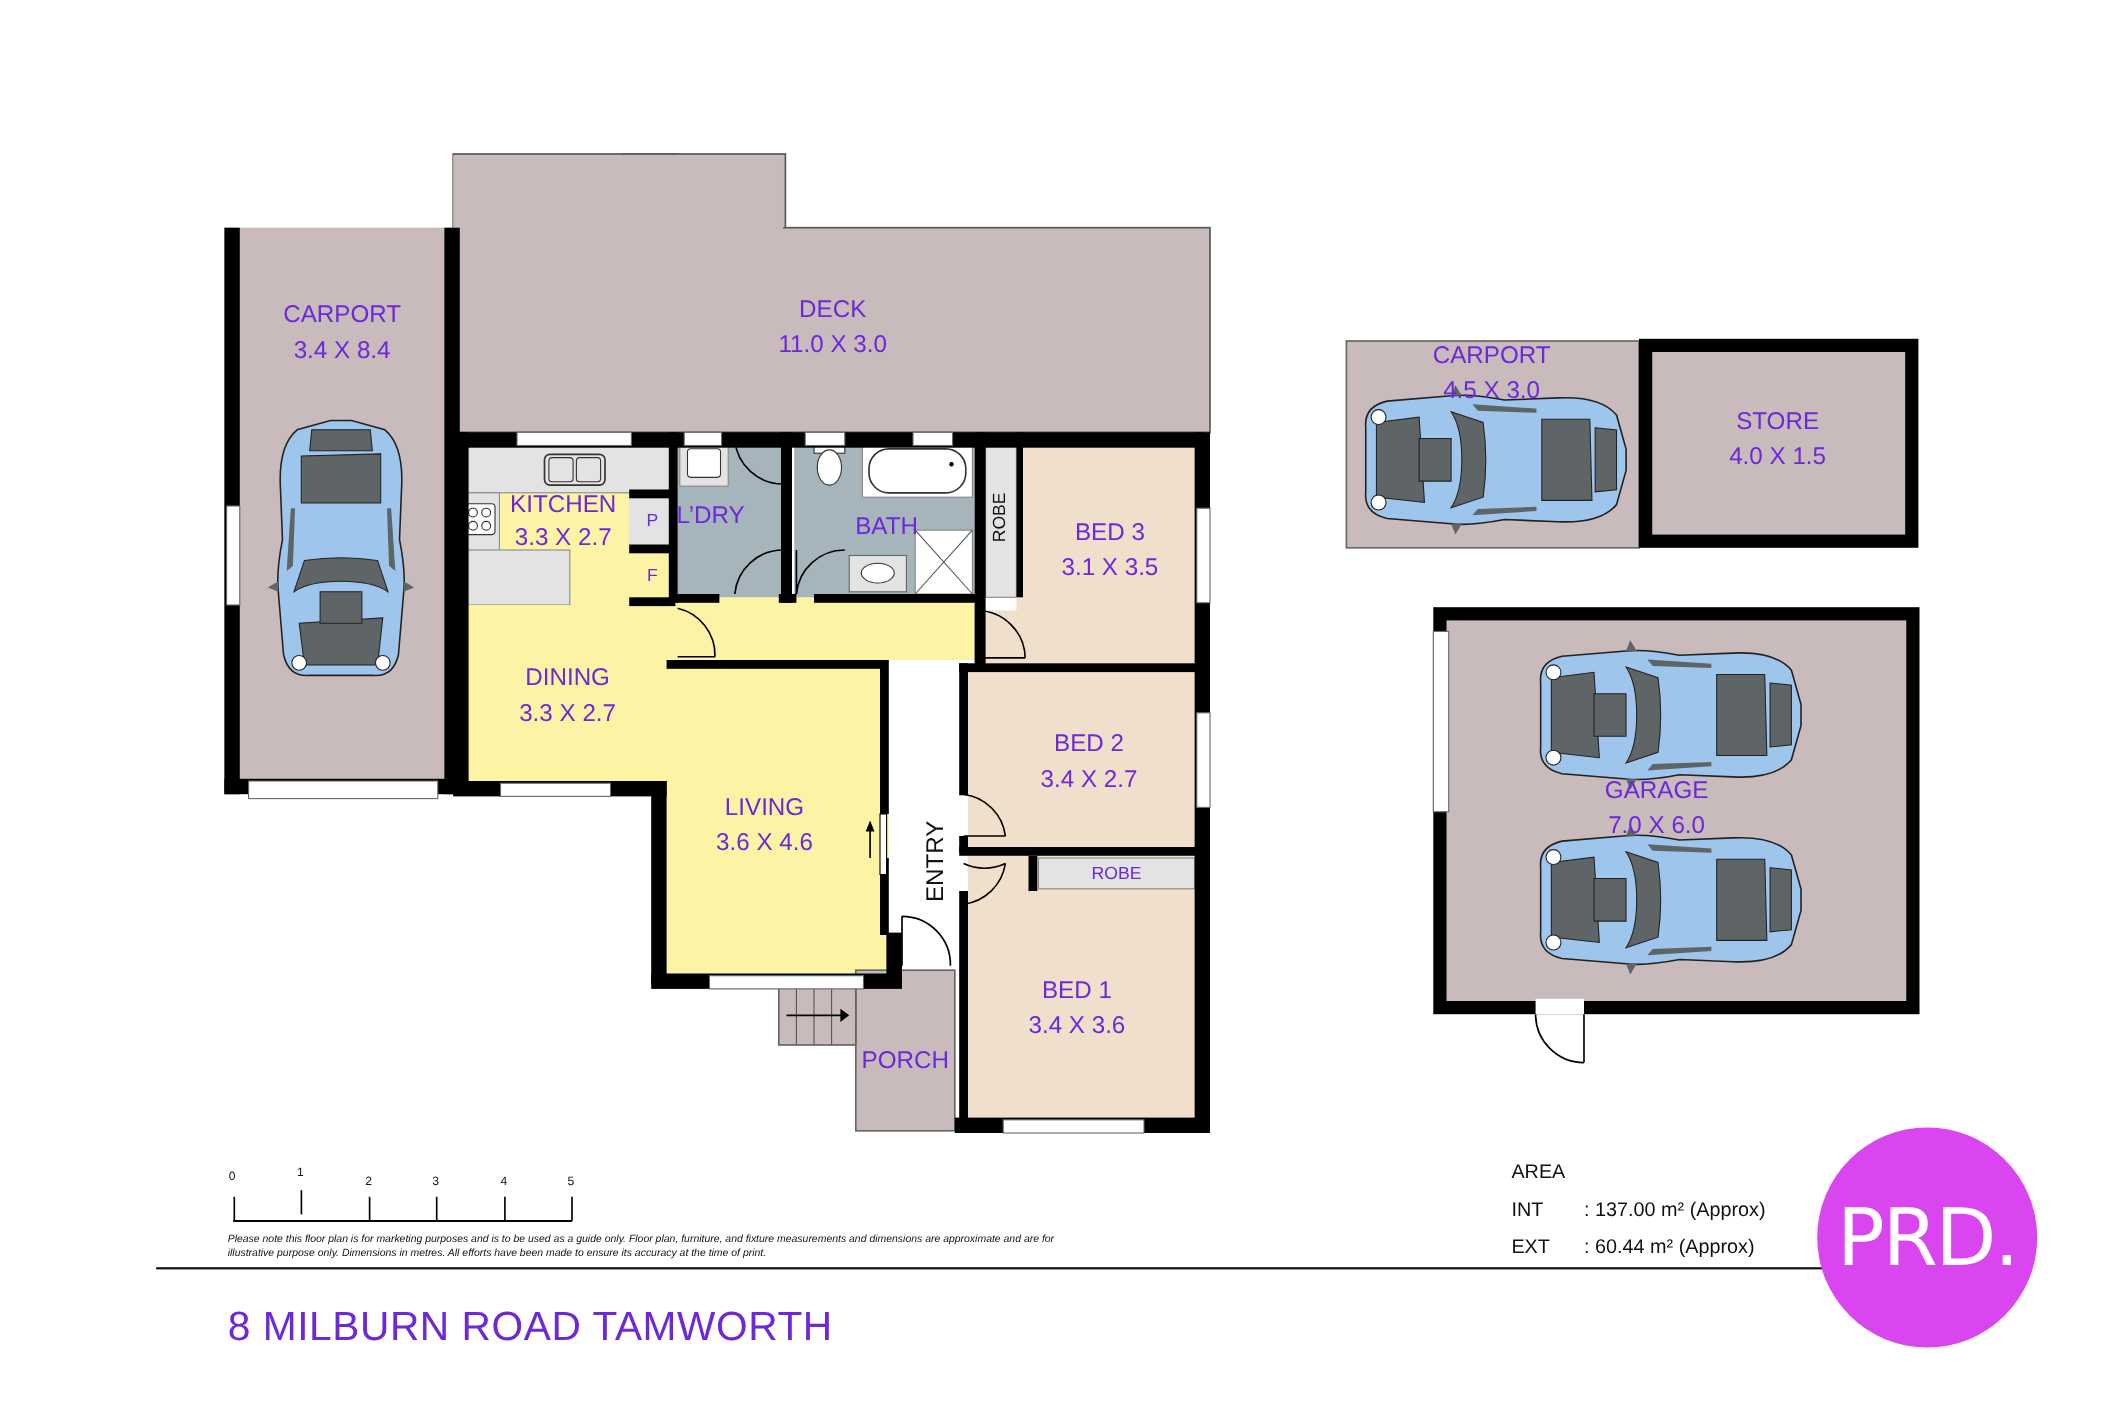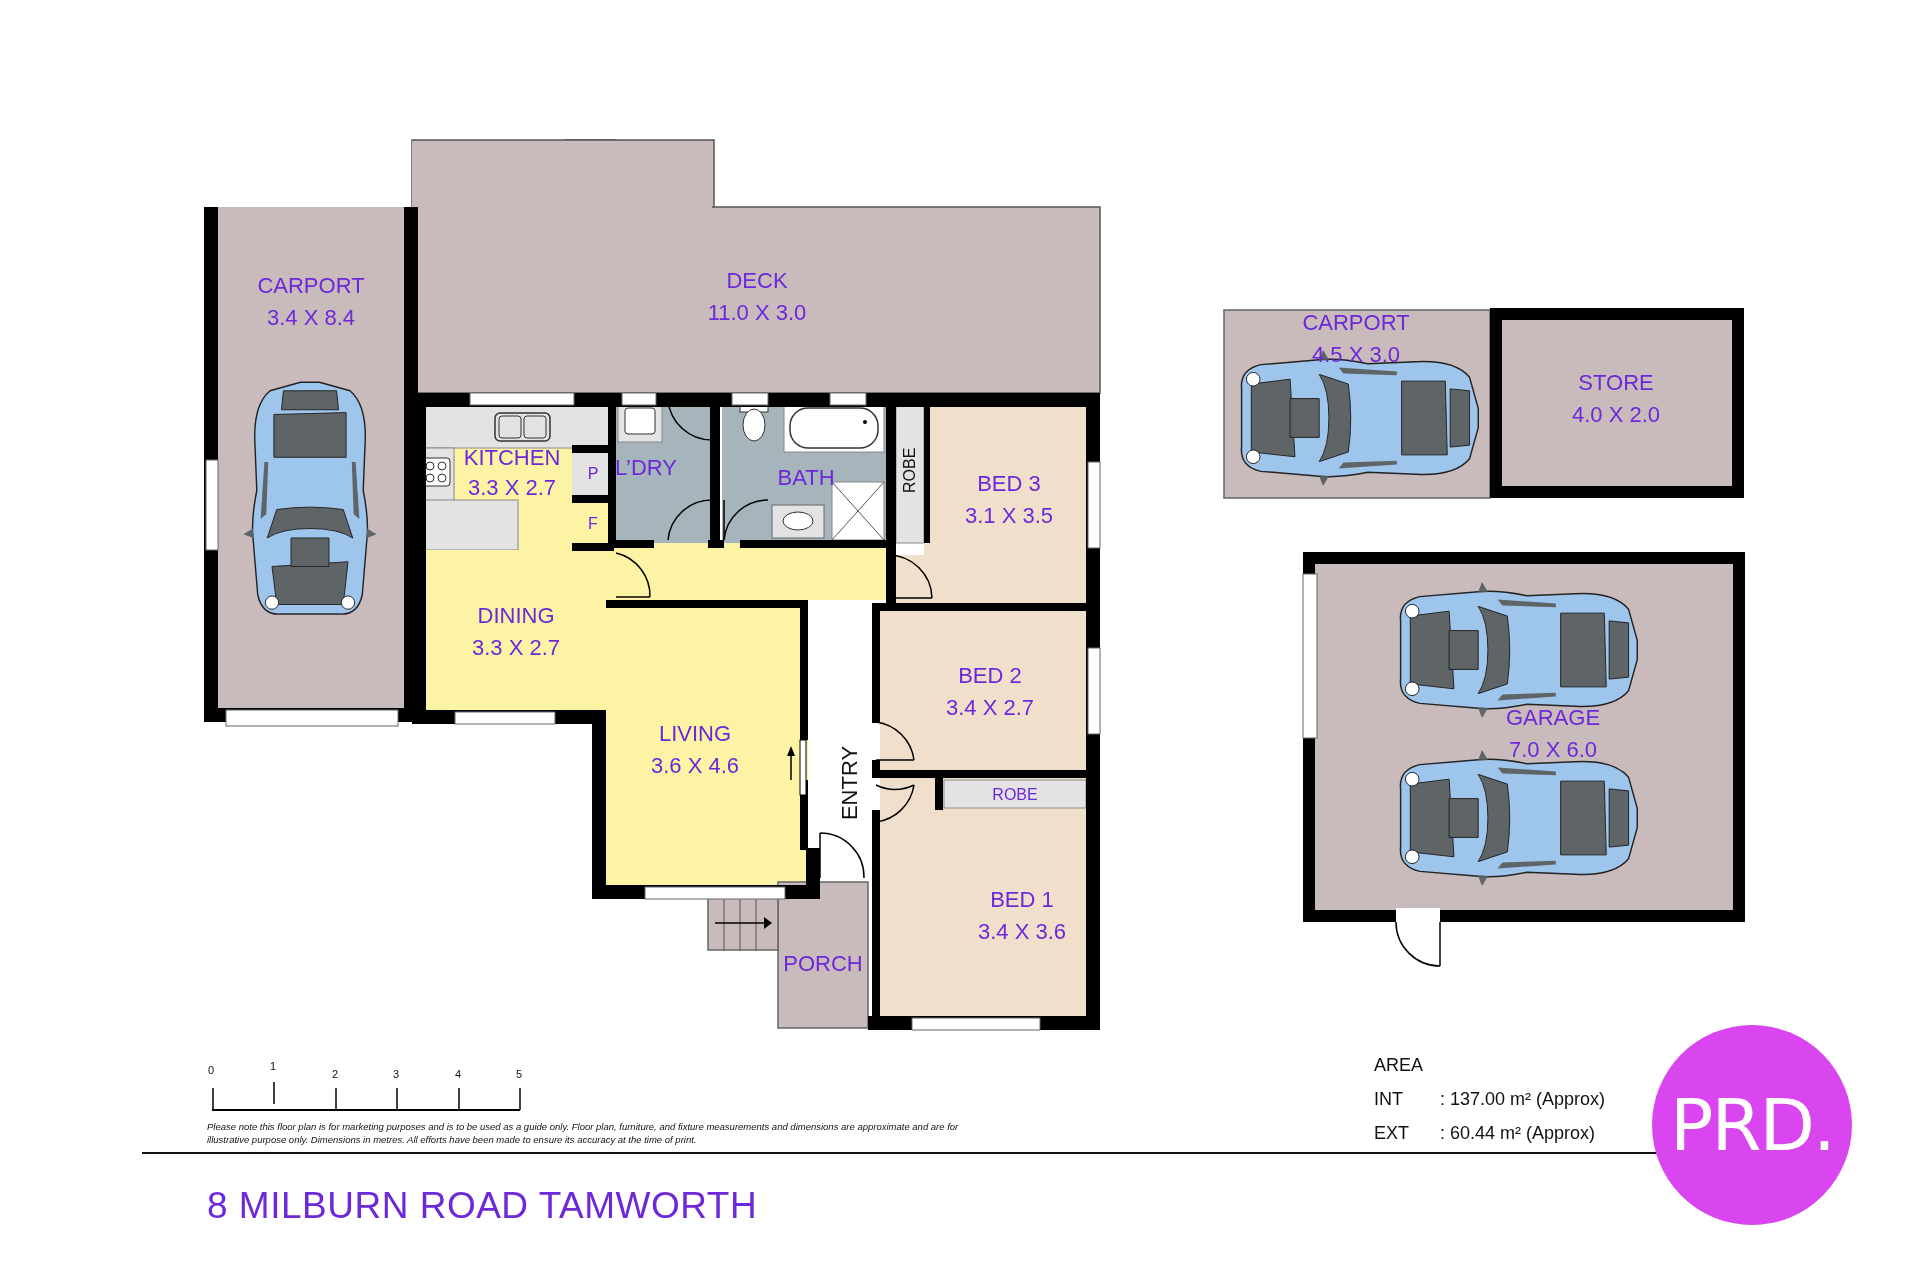--- a/index.html
+++ b/index.html
@@ -240,36 +240,36 @@
   <span class="d">3.4 X 2.7</span>
 </div>
 <div class="lbl" style="left:695px;top:718px;">
   <span class="n">LIVING</span>
   <span class="d">3.6 X 4.6</span>
 </div>
 <div class="vlbl" style="left:810px;top:770px;width:80px;text-align:center;transform:rotate(-90deg);">ENTRY</div>
 <div class="lbl small" style="left:1015px;top:779px;">
     <span class="n">ROBE</span>
   </div>
-<div class="lbl" style="left:1022px;top:884px;">
+<div class="lbl" style="left:979px;top:884px;">
   <span class="n">BED 1</span>
   <span class="d">3.4 X 3.6</span>
 </div>
 <div class="lbl" style="left:823px;top:948px;">
     <span class="n">PORCH</span>
   </div>
 <div class="lbl" style="left:1356px;top:307px;">
   <span class="n">CARPORT</span>
   <span class="d">4.5 X 3.0</span>
 </div>
 <div class="lbl" style="left:1616px;top:367px;">
   <span class="n">STORE</span>
-  <span class="d">4.0 X 2.0</span>
-</div>
-<div class="lbl" style="left:1553px;top:702px;text-align:center;">
+  <span class="d">4.0 X 1.5</span>
+</div>
+<div class="lbl" style="left:1506px;top:702px;text-align:center;">
   <span class="n">GARAGE</span>
   <span class="d">7.0 X 6.0</span>
 </div>
 
 <div id="scale">
   <svg width="330" height="60" viewBox="0 0 330 60">
     <line x1="12" y1="50" x2="320" y2="50" stroke="#000" stroke-width="2"></line>
     <line x1="13" y1="28" x2="13" y2="50" stroke="#000" stroke-width="1.5"></line>
     <line x1="74" y1="22" x2="74" y2="44" stroke="#000" stroke-width="1.5"></line>
     <line x1="136" y1="28" x2="136" y2="50" stroke="#000" stroke-width="1.5"></line>

